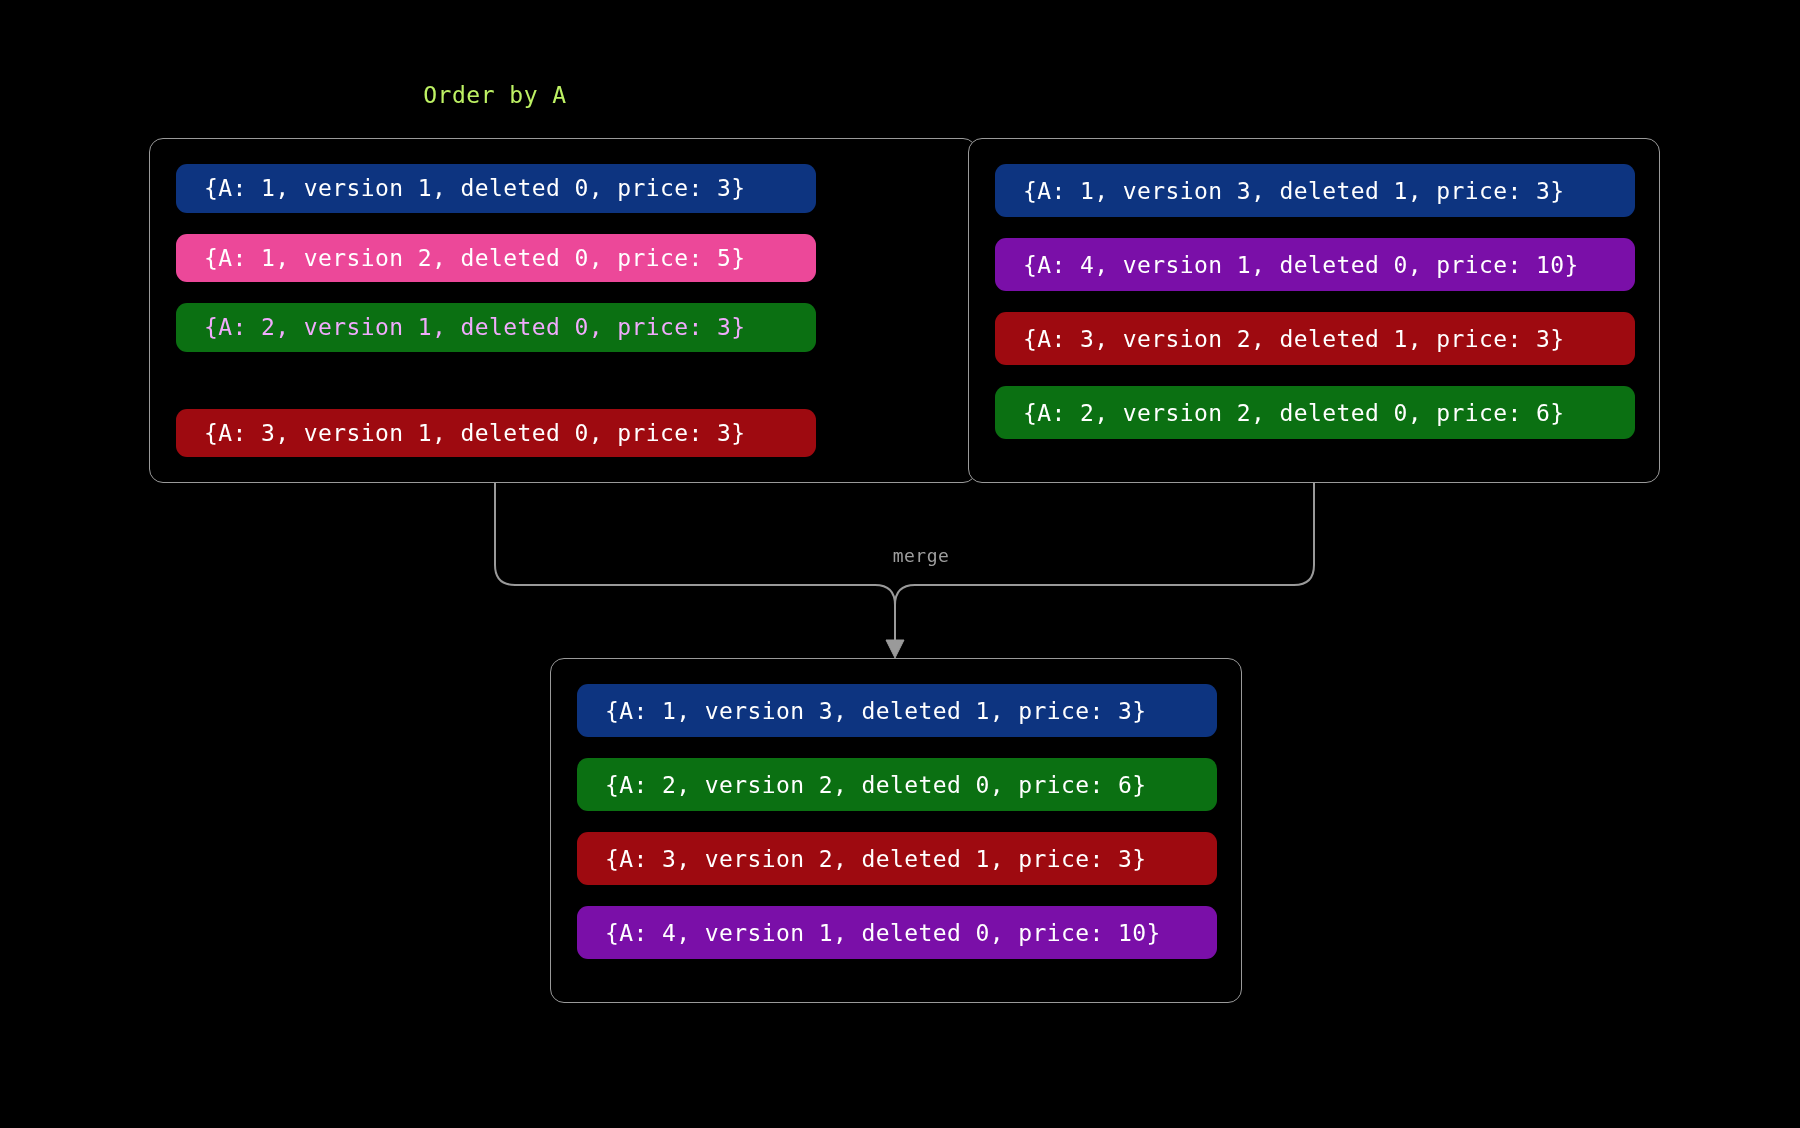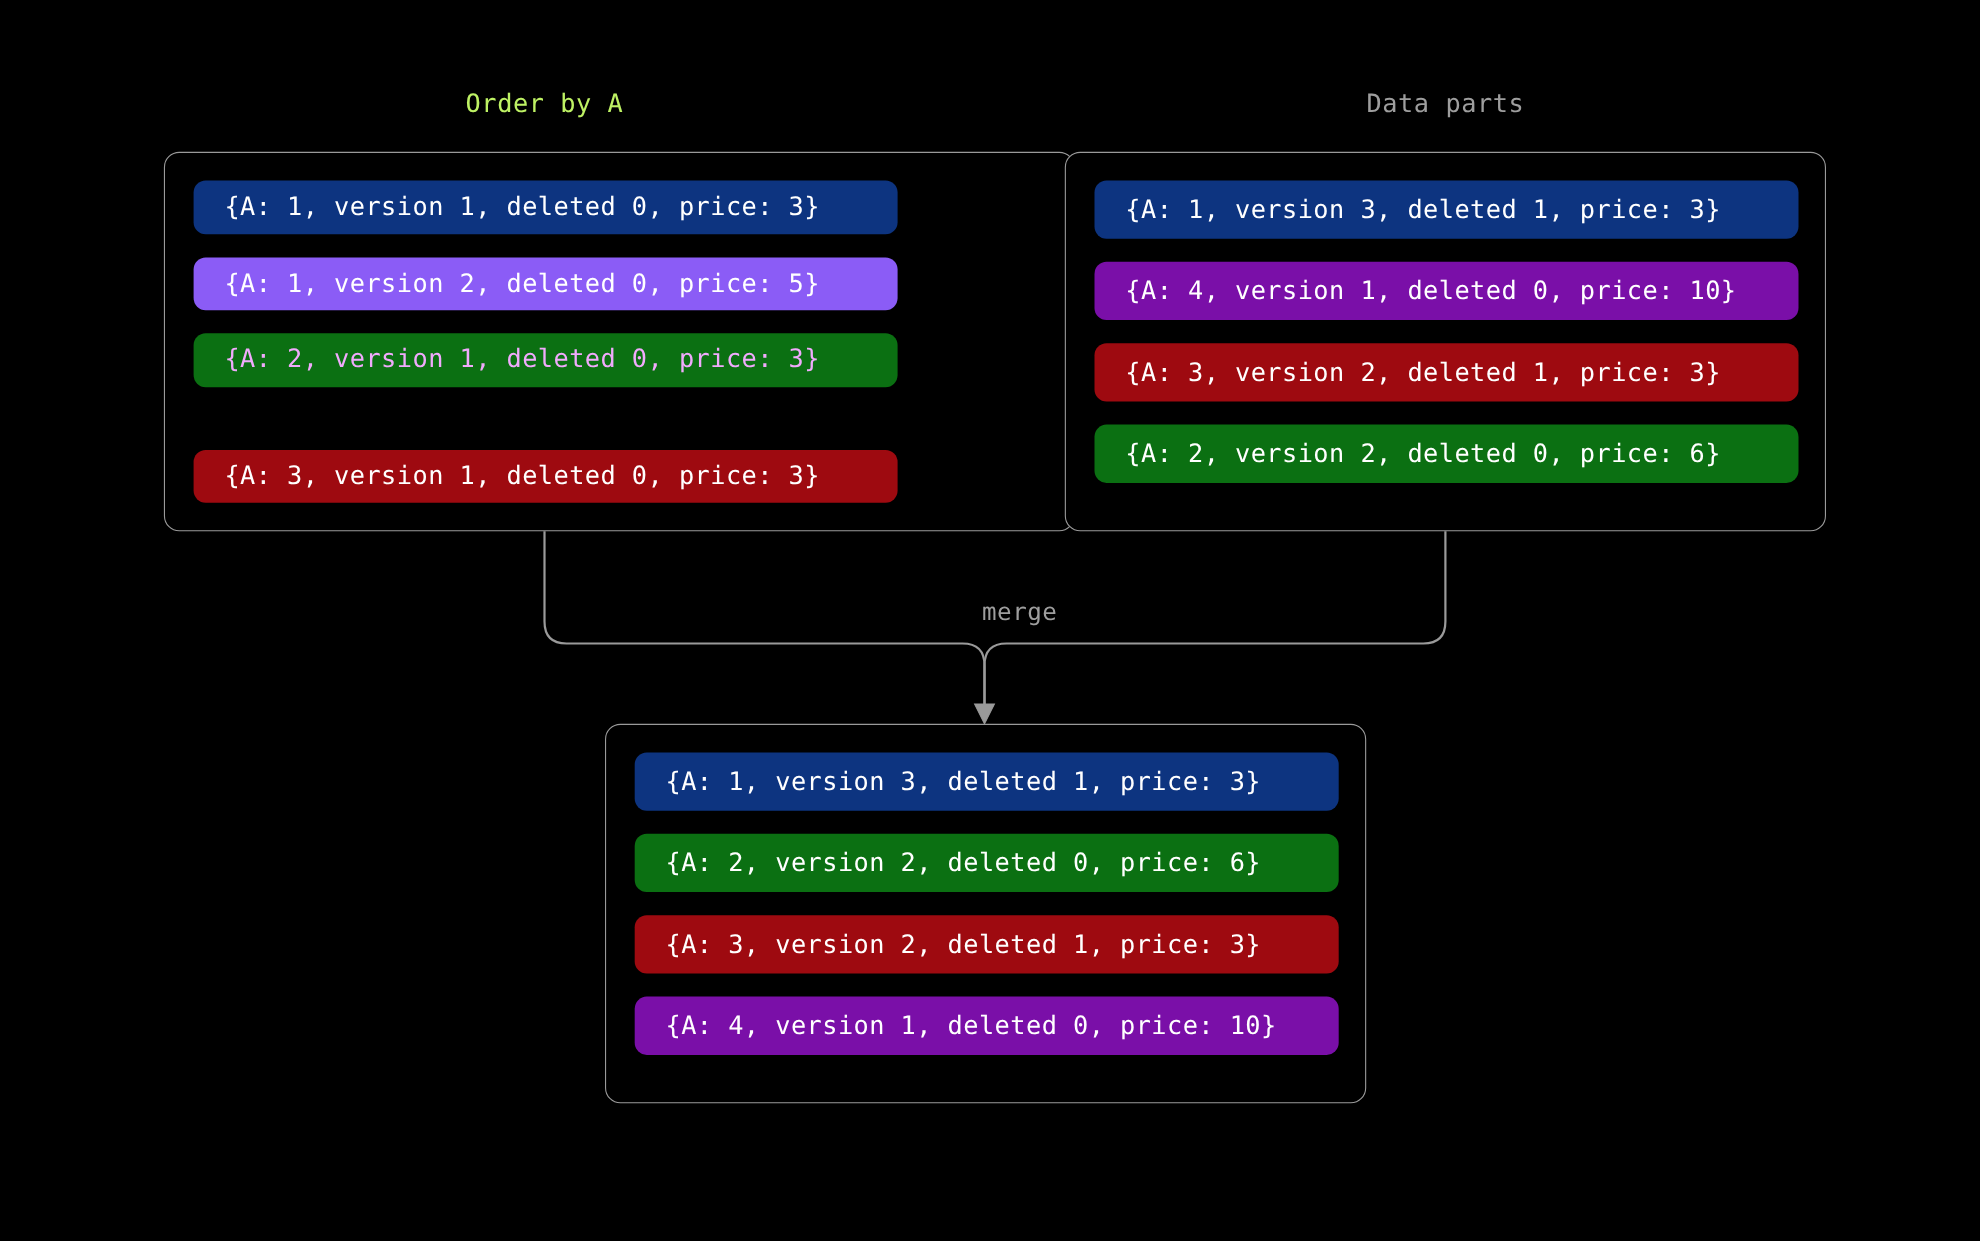--- a/index.html
+++ b/index.html
@@ -68,21 +68,21 @@
     letter-spacing: 0.4px;
     display: flex;
     align-items: center;
     white-space: nowrap;
   }
 
   
   #merge-label {
     position: absolute;
     color: #9e9e9e;
-    font-size: 22px;
+    font-size: 18px;
     letter-spacing: 0.5px;
     white-space: nowrap;
     z-index: 3;
     padding-left: 32px;
   }
 
   
   #panel-order      { left: 149px;  top: 138px; width: 828px; height: 345px; padding: 25px 26px; }
   #panel-order .row { height: 53px; width: 640px; padding-left: 28px; margin-bottom: 21px; }
   #panel-order .row:last-child { margin-bottom: 0; margin-top: 36px; }
@@ -120,26 +120,25 @@
              Q 895 585 895 605
              L 895 640" fill="none" stroke="#9a9a9a" stroke-width="2"></path>
 
     <path d="M 886 640 L 895 658 L 904 640 Z" fill="#9a9a9a" stroke="#9a9a9a" stroke-width="1"></path>
   </svg>
 
   <div id="title-order" class="panel-title" style="color: #bef264;">Order by A</div>
 
   <div id="panel-order" class="panel" style="border-color: rgb(154, 154, 154);">
     <div class="row" style="background: rgb(13, 52, 128); color: rgb(255, 255, 255);">{A: 1, version 1, deleted 0, price: 3}</div>
-    <div class="row" style="background: #8b5cf6; color: rgb(255, 255, 255);">{A: 1, version 2, deleted 0, price: 5}</div>
+    <div class="row" style="background: #ec4899; color: rgb(255, 255, 255);">{A: 1, version 2, deleted 0, price: 5}</div>
     <div class="row" style="background: rgb(11, 112, 18); color: #f0abfc;">{A: 2, version 1, deleted 0, price: 3}</div>
     <div class="row" style="background: rgb(158, 10, 16); color: rgb(255, 255, 255);">{A: 3, version 1, deleted 0, price: 3}</div>
   </div>
 
-  <div id="title-parts" class="panel-title" style="color: rgb(158, 158, 158);">Data parts</div>
 
   <div id="panel-parts" class="panel" style="border-color: rgb(154, 154, 154);">
     <div class="row" style="background: rgb(13, 52, 128); color: rgb(255, 255, 255);">{A: 1, version 3, deleted 1, price: 3}</div>
     <div class="row" style="background: rgb(122, 15, 168); color: rgb(255, 255, 255);">{A: 4, version 1, deleted 0, price: 10}</div>
     <div class="row" style="background: rgb(158, 10, 16); color: rgb(255, 255, 255);">{A: 3, version 2, deleted 1, price: 3}</div>
     <div class="row" style="background: rgb(11, 112, 18); color: rgb(255, 255, 255);">{A: 2, version 2, deleted 0, price: 6}</div>
   </div>
 
   <div id="merge-label" style="color: rgb(158, 158, 158); left: 860.633px; top: 545px;">merge</div>
 

